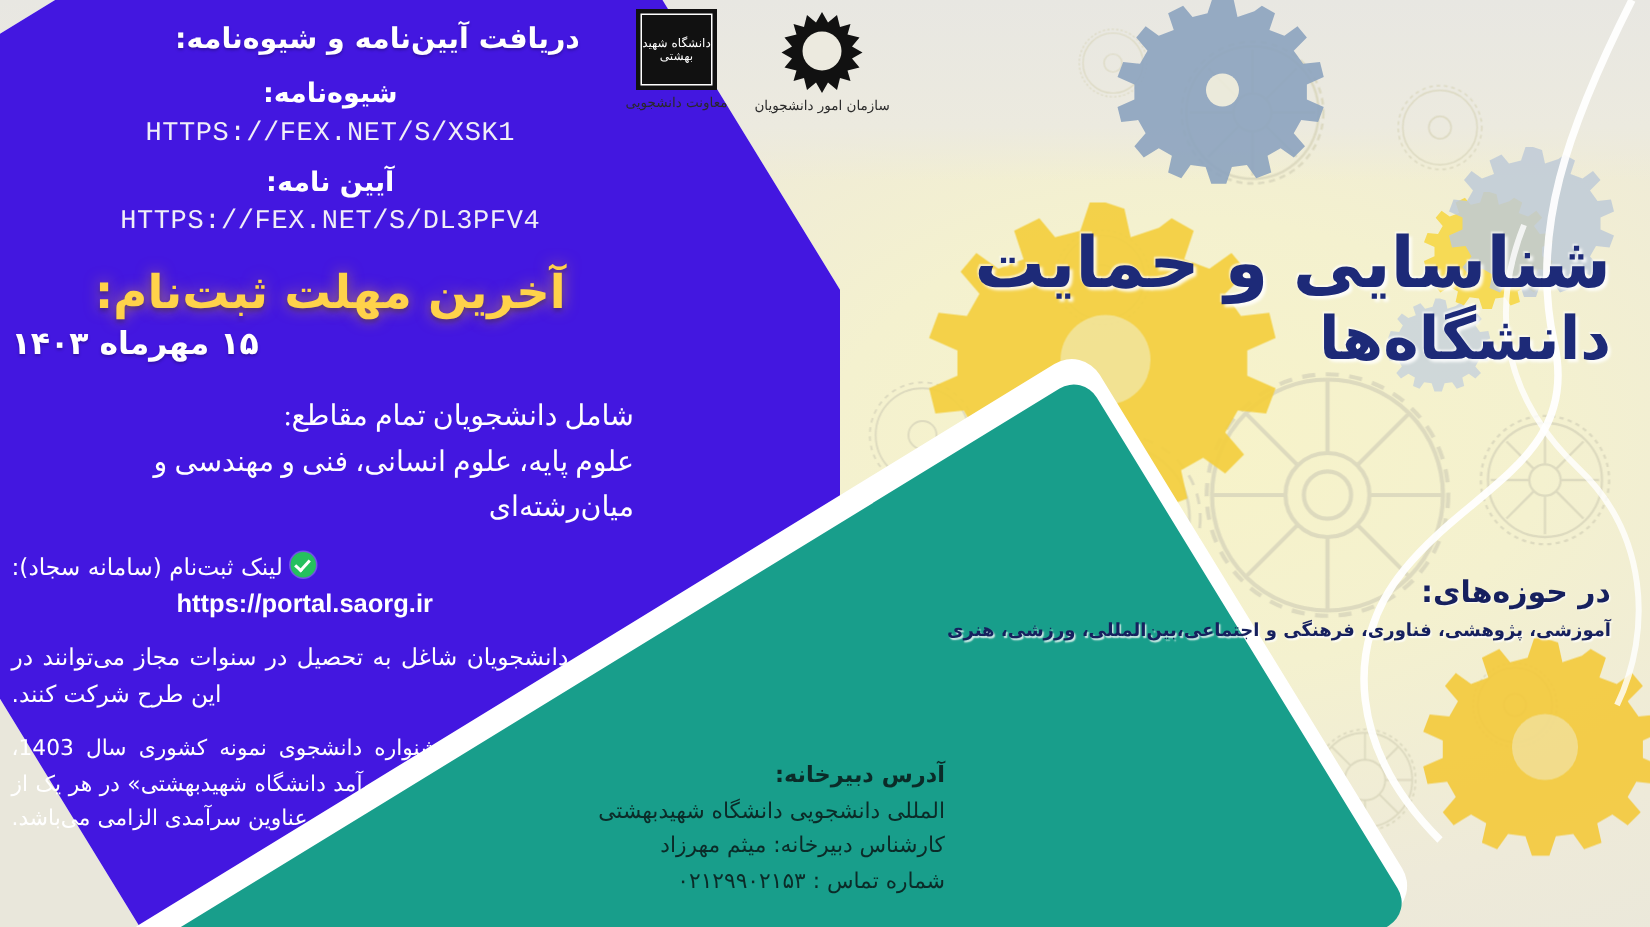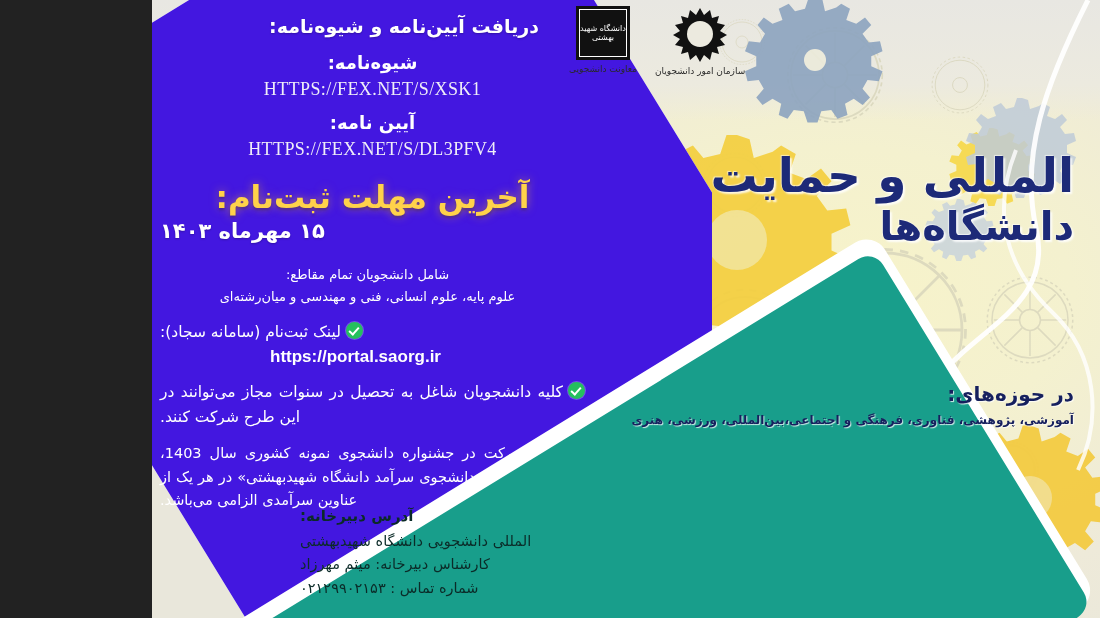--- a/index.html
+++ b/index.html
@@ -1,20 +1,20 @@
 <!DOCTYPE html>
 <html lang="fa" dir="rtl"><head>
 <meta charset="utf-8">
 <title>Poster</title>
 <style>
   html,body{margin:0;padding:0;background:#222;}
   *{box-sizing:border-box;}
   #poster{
     position:relative;
-    width:948px;height:618px;
+    width:1100px;height:618px;
     overflow:hidden;
     font-family:"DejaVu Sans","Liberation Sans",sans-serif;
     background:linear-gradient(135deg,#eceade 0%,#f2f0e0 30%,#f6f3d8 55%,#efeddd 100%);
   }
 
   
   .bg-cream{
     position:absolute;inset:0;
     background:
       radial-gradient(ellipse 680px 430px at 72% 48%, #f7f3c9 0%, #f4f1cf 35%, #eeead9 70%, #e9e7db 100%),
@@ -63,36 +63,37 @@
   .p-head{
     font-weight:bold;color:#fff;font-size:19px;line-height:1.35;
     text-shadow:0 1px 2px rgba(0,0,0,.25);
     margin:8px 18px 2px 0;text-align:right;padding-right:28px;
   }
   .p-sub{
     font-weight:bold;color:#fff;font-size:18px;line-height:1.4;
     margin:10px 0 0 0;text-align:center;
   }
   .p-url{
-    font-family:Liberation Serif, serif;
+    font-family:Liberation Mono, monospace;
     color:#f0eef8;font-size:18px;letter-spacing:.4px;
     margin:4px 0 0 0;direction:ltr;text-align:center;
   }
   .p-deadline{
     color:#ffd24a;font-weight:bold;font-size:31px;line-height:1.25;
     margin:18px 0 2px 0;text-align:center;
     text-shadow:0 0 10px rgba(255,190,40,.55),0 2px 3px rgba(0,0,0,.3);
   }
   .p-date{
     color:#ffffff;font-weight:bold;font-size:21px;margin:2px 0 0 0;text-align:left;
     text-shadow:0 1px 2px rgba(0,0,0,.25);
   }
   .p-scope{
-    color:#fff;font-size:13px;line-height:1.55;margin:22px 0 0 0;
+    color:#fff;font-size:19px;line-height:1.55;margin:22px 0 0 0;text-align:right;
     padding-right:10px;
+    font-family:Liberation Serif, serif;
   }
   .bullet-row{
     display:flex;align-items:flex-start;justify-content:flex-end;
     gap:5px;margin:13px 0 0 0;
   }
   .bullet-row .btxt{
     color:#fff;font-size:15.5px;line-height:1.6;text-align:justify;
     text-align-last:left;direction:rtl;
   }
   .check{
@@ -117,21 +118,21 @@
     width:760px;height:430px;background:#ffffff;
     transform:rotate(-31.5deg);border-radius:22px;
   }
   .teal-panel{
     position:absolute;left:146px;bottom:-214px;
     width:740px;height:420px;background:#189e8b;
     transform:rotate(-31.5deg);border-radius:18px;
   }
   .teal-text{
     position:absolute;right:470px;bottom:18px;
-    width:330px;direction:rtl;text-align:left;color:#0b2b28;
+    width:330px;direction:rtl;text-align:right;color:#0b2b28;
     font-family:"DejaVu Sans",sans-serif;font-size:14.5px;line-height:1.62;
   }
   .teal-text .t-head{font-weight:bold;font-size:15px;margin-bottom:1px;}
 
   
   .logos{position:absolute;left:417px;top:6px;width:230px;height:110px;display:flex;align-items:flex-start;gap:18px;direction:ltr;}
   .logo{display:flex;flex-direction:column;align-items:center;gap:4px;}
   .logo-cap{font-size:9px;color:#2a2a2a;line-height:1.3;text-align:center;direction:rtl;font-family:"DejaVu Sans",sans-serif;}
   .sbu-mark{width:54px;height:54px;background:#111;display:flex;align-items:center;justify-content:center;padding:3px;}
   .sbu-inner{width:100%;height:100%;border:1px solid #fff;display:flex;align-items:center;justify-content:center;color:#fff;font-size:8px;line-height:1.15;text-align:center;direction:rtl;font-family:"DejaVu Sans",sans-serif;}
@@ -337,21 +338,21 @@
           <path d="M30,2 l4,7 6,-5 2,8 7,-2 -2,7 8,2 -5,6 7,4 -7,4 5,6 -8,2 2,7 -7,-2 -2,8 -6,-5 -4,7 -4,-7 -6,5 -2,-8 -7,2 2,-7 -8,-2 5,-6 -7,-4 7,-4 -5,-6 8,-2 -2,-7 7,2 2,-8 6,5 Z"></path>
         </g>
         <circle cx="30" cy="28" r="13" fill="#eceadf"></circle>
       </svg>
       <div class="logo-cap">سازمان امور دانشجویان</div>
     </div>
 
   </div>
 
   <div class="title-wrap">
-    <div class="title-line">المللی و حمایت</div>
+    <div class="title-line">شناسایی و حمایت</div>
     <div class="title-line l3">دانشگاه‌ها</div>
   </div>
 
   <div class="fields">
     <div class="f-head">در حوزه‌های:</div>
     <div class="f-body">آموزشی، پژوهشی، فناوری، فرهنگی و اجتماعی،بین‌المللی، ورزشی، هنری</div>
   </div>
 
 </div>
 

